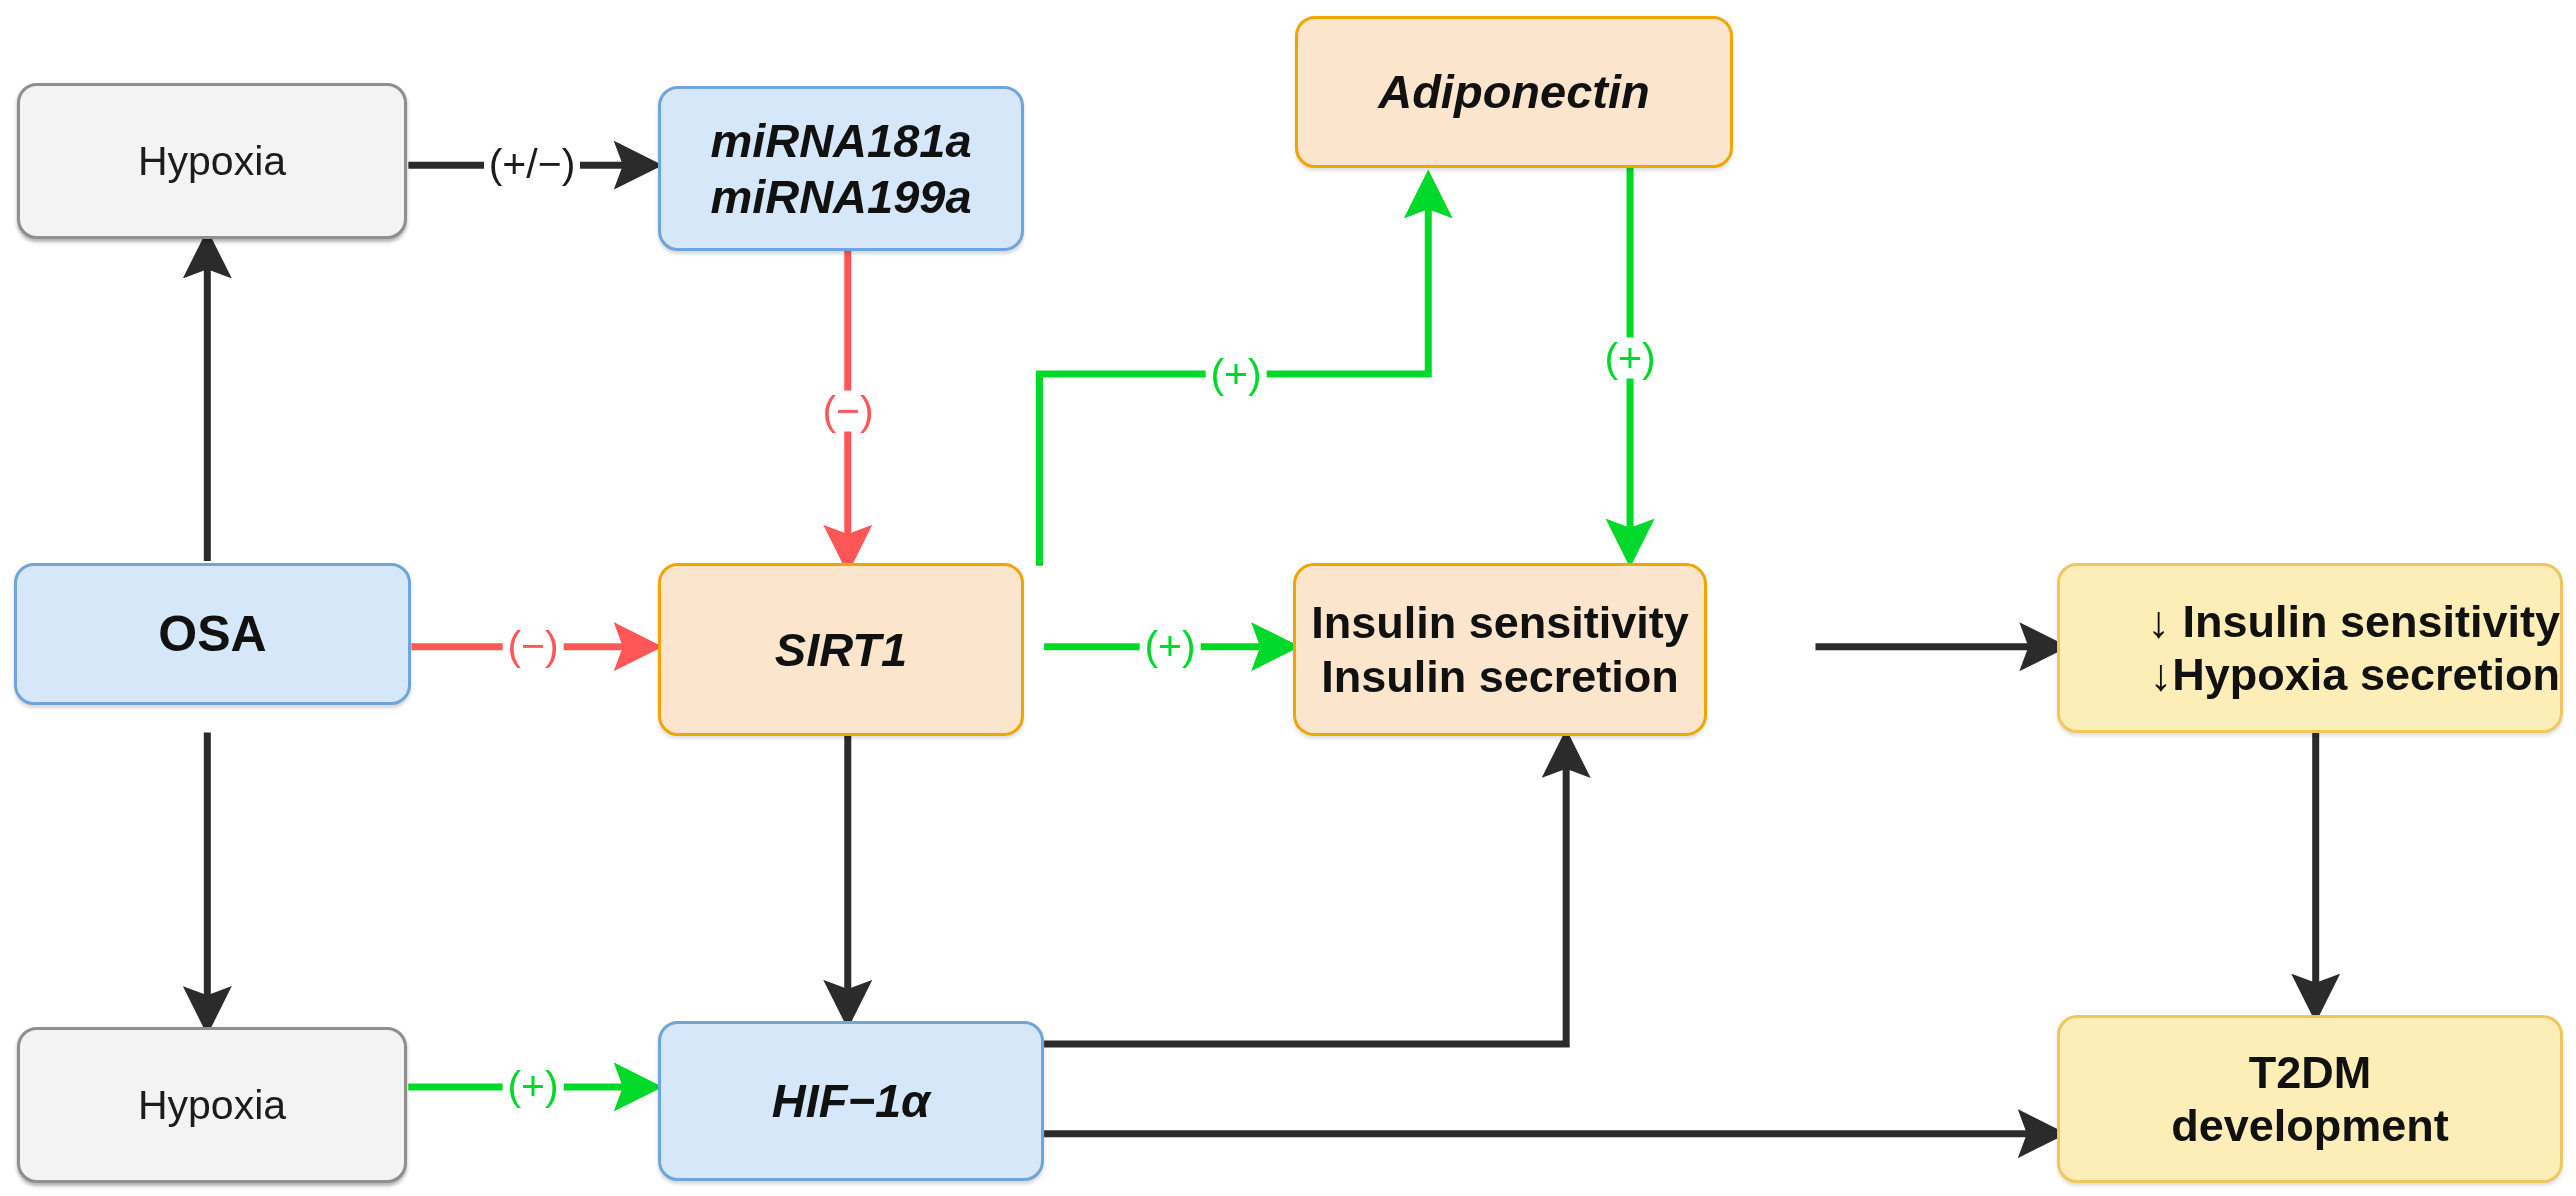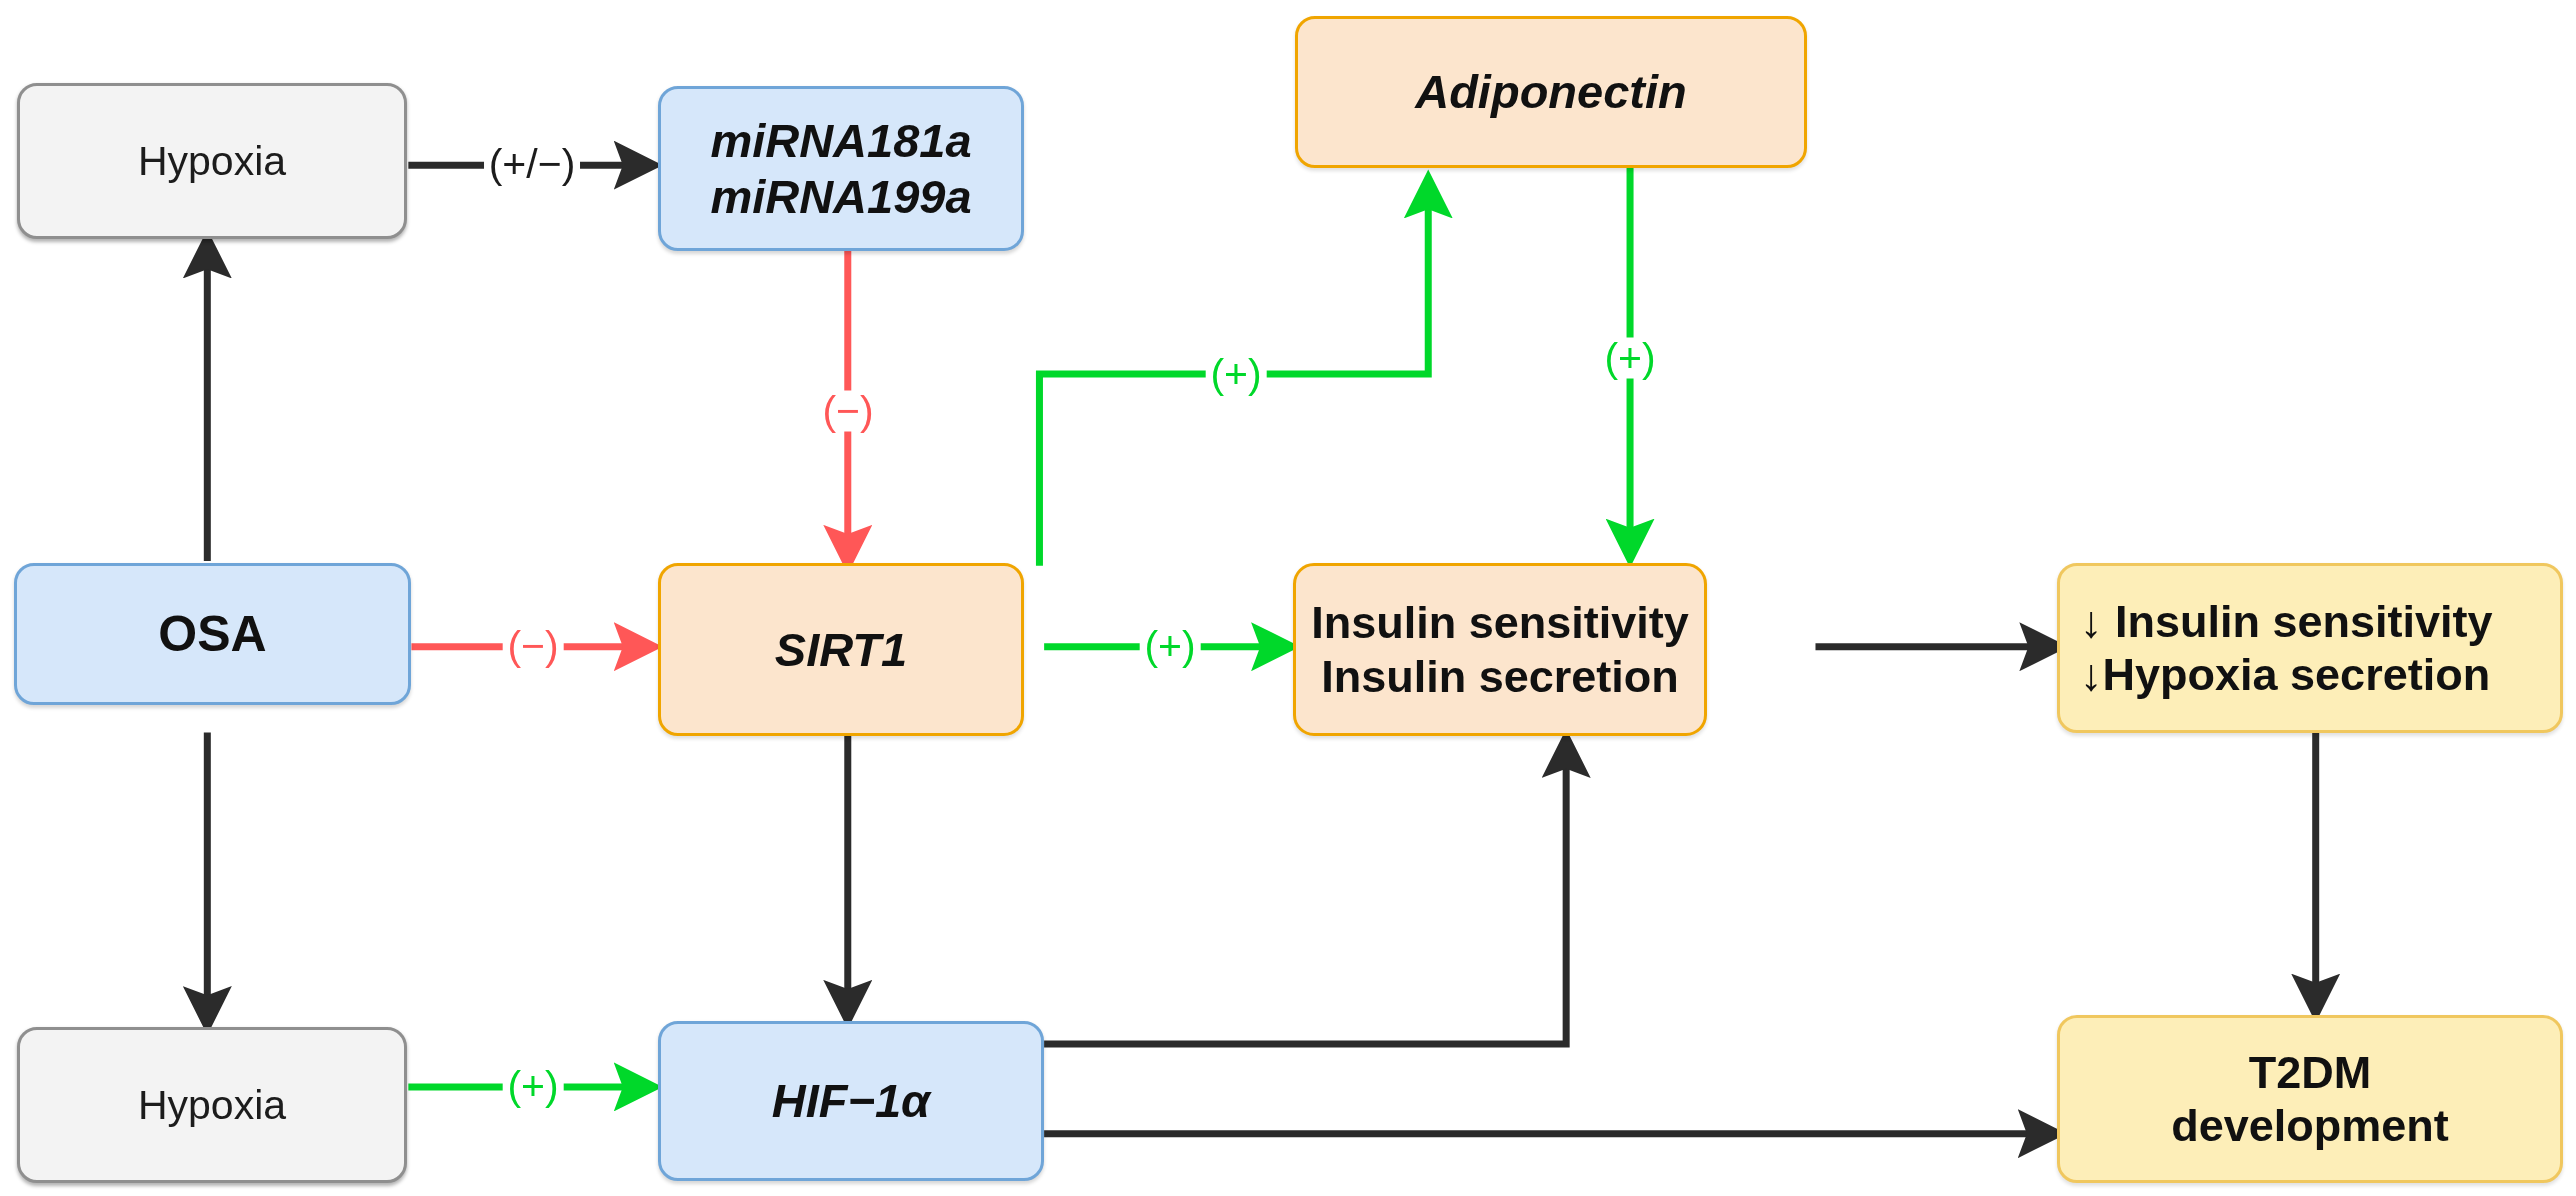--- a/index.html
+++ b/index.html
@@ -75,38 +75,38 @@
 
   <div class="node n-gray" style="left:17px;top:83px;width:390px;height:156px;">
     <span class="lbl t-plain">Hypoxia</span>
   </div>
 
   <div class="node n-blue" style="left:658px;top:86px;width:366px;height:165px;flex-direction:column;">
     <span class="lbl t-bolditalic">miRNA181a</span>
     <span class="lbl t-bolditalic">miRNA199a</span>
   </div>
 
-  <div class="node n-orange" style="left:1295px;top:15.6px;width:512px;height:152px;">
+  <div class="node n-orange" style="left:1295px;top:15.6px;width:438px;height:152px;">
     <span class="lbl t-bolditalic">Adiponectin</span>
   </div>
 
   <div class="node n-blue" style="left:14px;top:563px;width:397px;height:142px;">
     <span class="lbl t-bold" style="font-size:50px;">OSA</span>
   </div>
 
   <div class="node n-orange" style="left:658px;top:563px;width:366px;height:173px;">
     <span class="lbl t-bolditalic">SIRT1</span>
   </div>
 
   <div class="node n-orange" style="left:1293px;top:563px;width:414px;height:173px;flex-direction:column;border-radius:21px;">
     <span class="lbl t-bold">Insulin sensitivity</span>
     <span class="lbl t-bold">Insulin secretion</span>
   </div>
 
-  <div class="node n-yellow" style="left:2057px;top:563px;width:506px;height:170px;flex-direction:column;align-items:flex-start;padding-left:20px;">
+  <div class="node n-yellow" style="left:2057px;top:563px;width:506px;height:170px;flex-direction:column;align-items:flex-end;padding-left:20px;">
     <span class="lbl t-bold">↓ Insulin sensitivity</span>
     <span class="lbl t-bold">↓Hypoxia secretion</span>
   </div>
 
   <div class="node n-gray" style="left:17px;top:1027px;width:390px;height:156px;">
     <span class="lbl t-plain">Hypoxia</span>
   </div>
 
   <div class="node n-blue" style="left:658px;top:1021px;width:386px;height:160px;">
     <span class="lbl t-bolditalic">HIF−1α</span>

